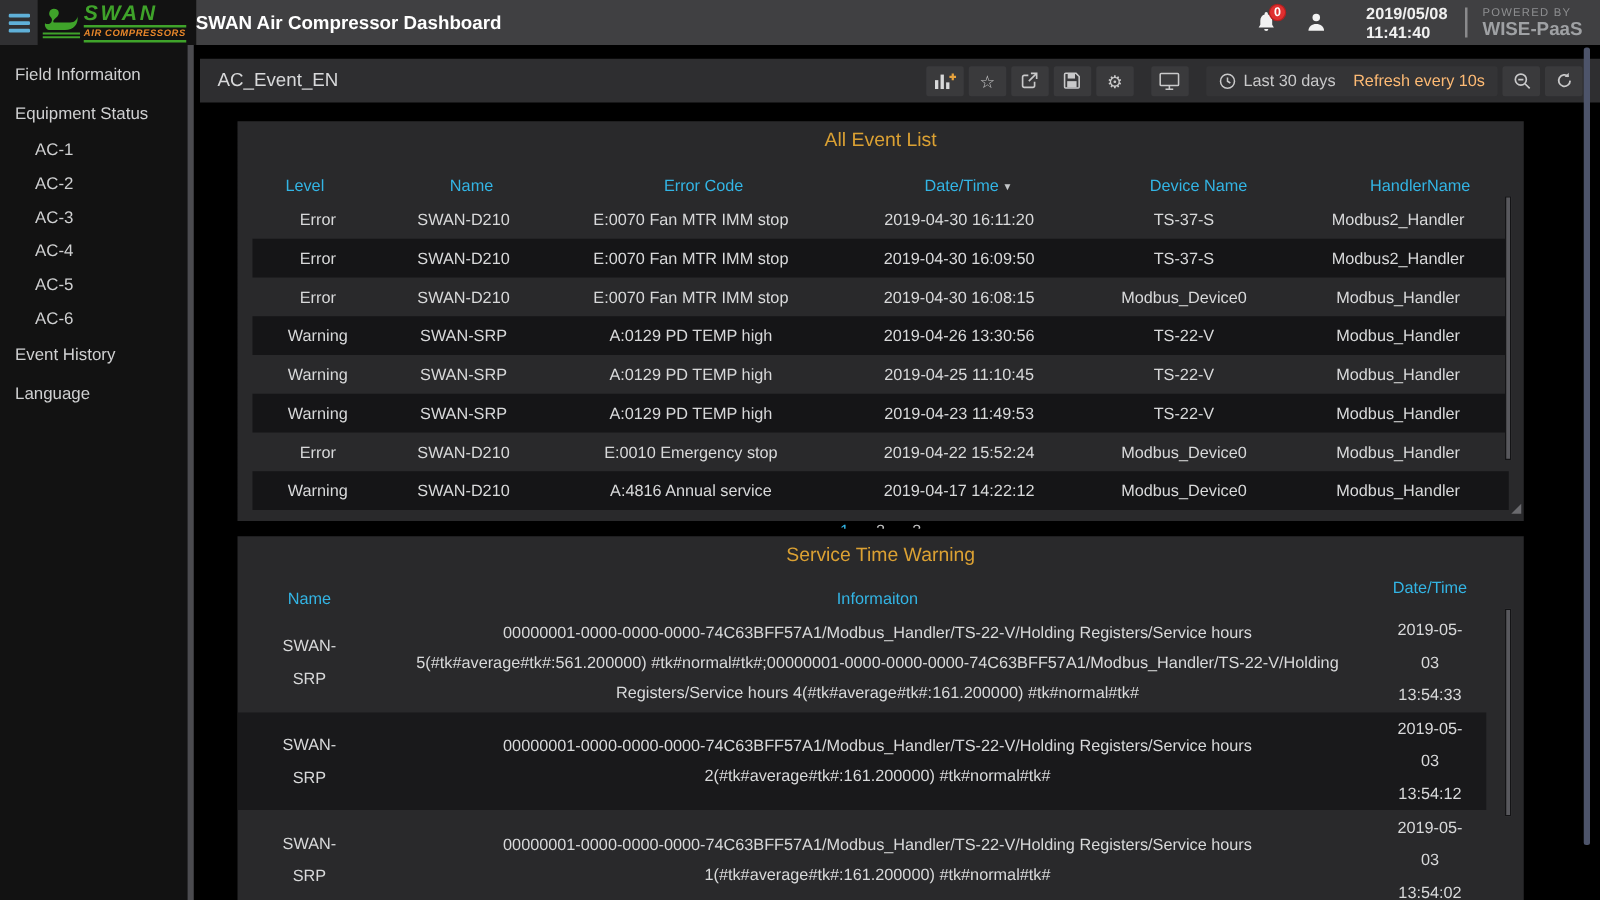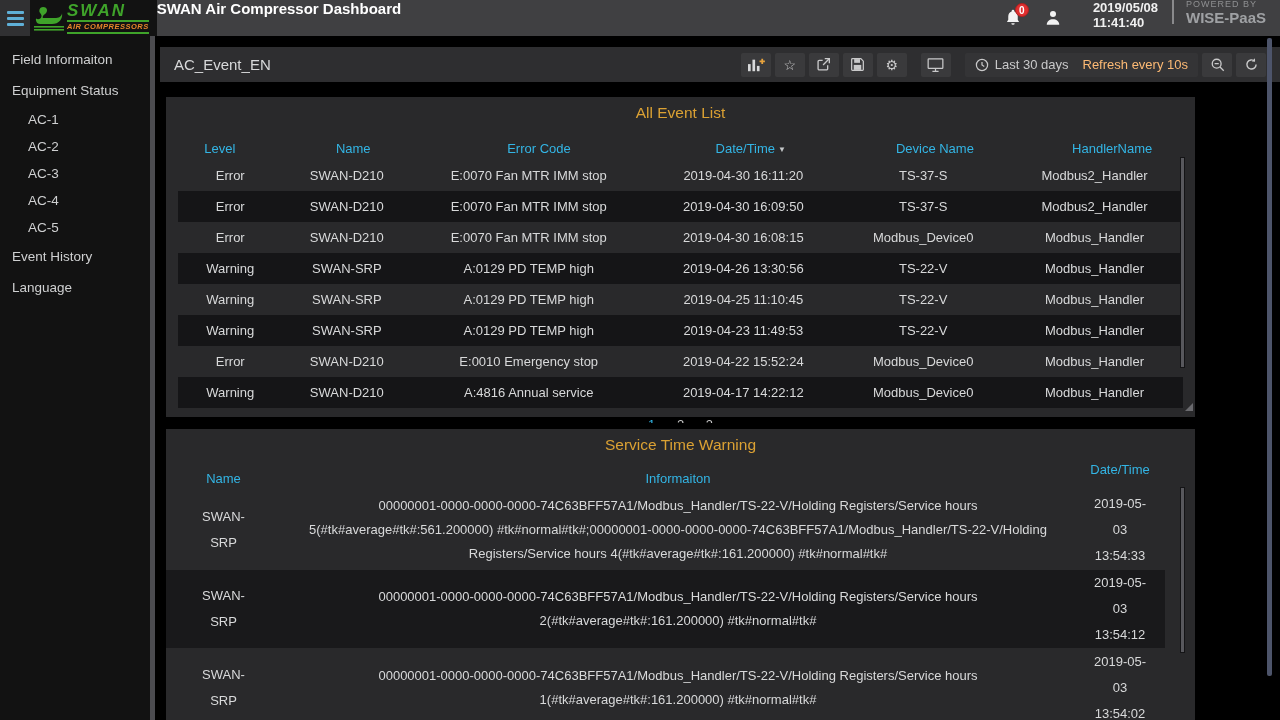--- a/index.html
+++ b/index.html
@@ -2,21 +2,21 @@
 <html><head>
 <meta charset="utf-8">
 <style>
   * { margin:0; padding:0; box-sizing:border-box; }
   html,body { width:1280px; height:720px; overflow:hidden; background:#000;
     font-family:"Liberation Sans", sans-serif; color:#d8d9da; }
   body { position:relative; }
 
   
   .header { position:absolute; left:0; top:0; width:1280px; height:36px;
-    background:#404042; display:flex; align-items:flex-start; z-index:5; }
+    background:#404042; display:flex; align-items:center; z-index:5; }
   .hamburger { width:30px; height:36px; background:#303032; display:flex;
     flex-direction:column; justify-content:center; align-items:center; gap:3px; cursor:pointer; }
   .hamburger .bar { width:17px; height:3px; background:#5fb0d8; border-radius:1px; }
   .logo { height:36px; background:#121212; display:flex; align-items:center;
     padding:2px 8px 2px 4px; gap:3px; }
   .logo-txt { display:flex; flex-direction:column; line-height:1; }
   .logo-name { color:#3fa32a; font-weight:bold; font-style:italic; font-size:17px;
     letter-spacing:2px; }
   .logo-band { border-top:2px solid #3fa32a; border-bottom:2px solid #3fa32a;
     color:#e8872a; font-style:italic; font-weight:bold; font-size:7.5px;
@@ -53,21 +53,21 @@
     display:flex; align-items:center; justify-content:center; margin-left:4px;
     cursor:pointer; color:#c9c9ca; font-size:14px; padding:0 6px; }
   .tbtn svg { display:block; }
   .tgap { width:10px; }
   .timebox { height:24px; display:flex; align-items:center; background:#343436;
     border-radius:2px; margin-left:4px; padding:0 10px; cursor:pointer; }
   .time-label { font-size:13px; color:#c9c9ca; margin-left:6px; }
   .refresh-label { font-size:13px; color:#fdba74; margin-left:14px; cursor:pointer; }
 
   
-  .panel { position:absolute; left:166px; width:1029px; overflow:hidden; }
+  .panel { position:absolute; left:190px; width:1029px; overflow:hidden; }
   #panel1 { top:97px; height:326px;
     background:linear-gradient(#29292b 0, #29292b 320px, #000 320px); }
   #panel2 { top:429px; height:291px; background:#29292b; }
   .panel-title { text-align:center; padding-top:7px; font-size:15.5px; color:#dba133; }
 
   .thead { display:flex; width:1005px; margin:14px 0 0 12px; height:24px;
     align-items:center; font-size:13px; color:#33b5e5;gap:40px; }
   .th { text-align:center; cursor:pointer; }
   .caret { font-size:8px; color:#c3c6c8; margin-left:3px; vertical-align:1px; }
   .c0{width:10.4%}.c1{width:12.8%}.c2{width:23.4%}.c3{width:19.3%}.c4{width:16.5%}.c5{width:17.6%}
@@ -152,20 +152,21 @@
 </div>
 
 <div class="sidebar">
   <div class="side-item lvl1">Field Informaiton</div>
   <div class="side-item lvl1">Equipment Status</div>
   <div class="side-item lvl2">AC-1</div>
   <div class="side-item lvl2">AC-2</div>
   <div class="side-item lvl2">AC-3</div>
   <div class="side-item lvl2">AC-4</div>
   <div class="side-item lvl2">AC-5</div>
+  <div class="side-item lvl2">AC-6</div>
   <div class="side-item lvl1">Event History</div>
   <div class="side-item lvl1">Language</div>
 </div>
 <div class="side-scrollbar"></div>
 
 <div class="toolbar">
   <div class="dash-title">AC_Event_EN</div>
   <div class="tspacer"></div>
 
   <div class="tbtn">

